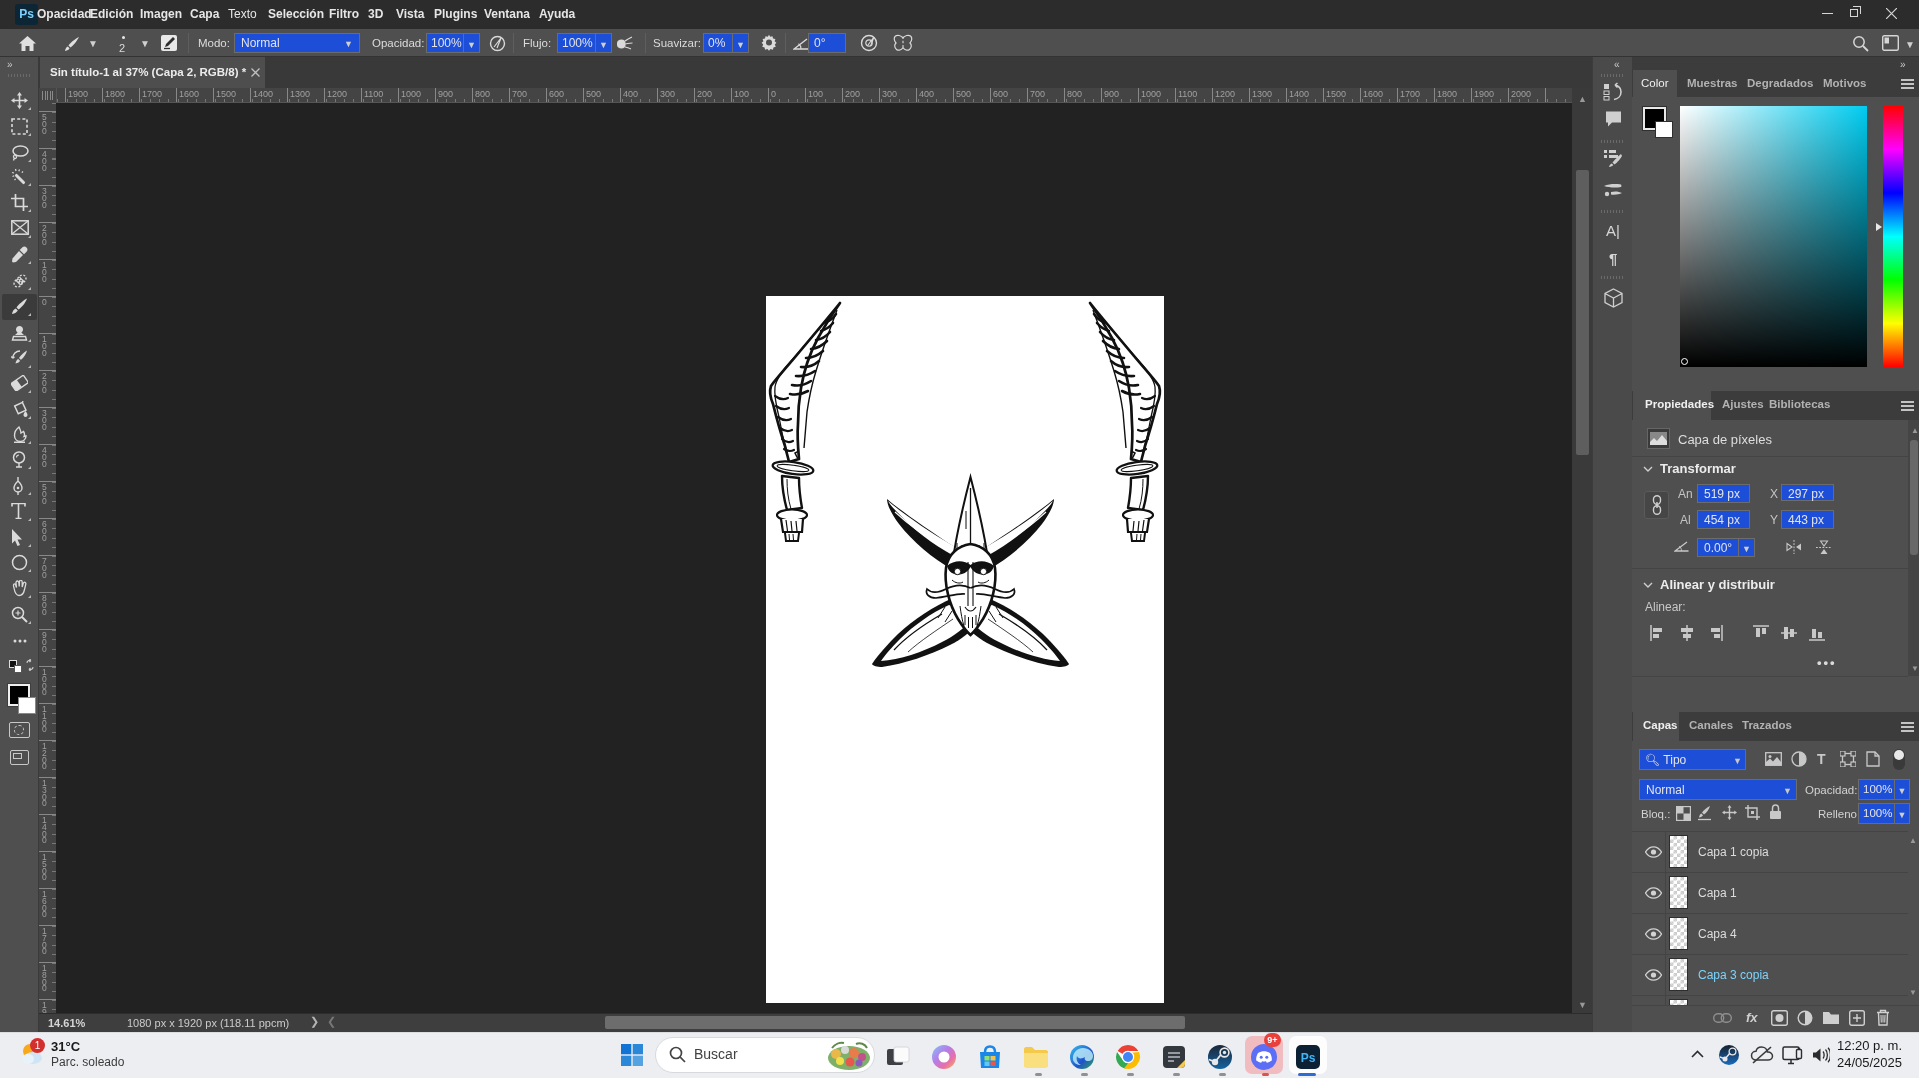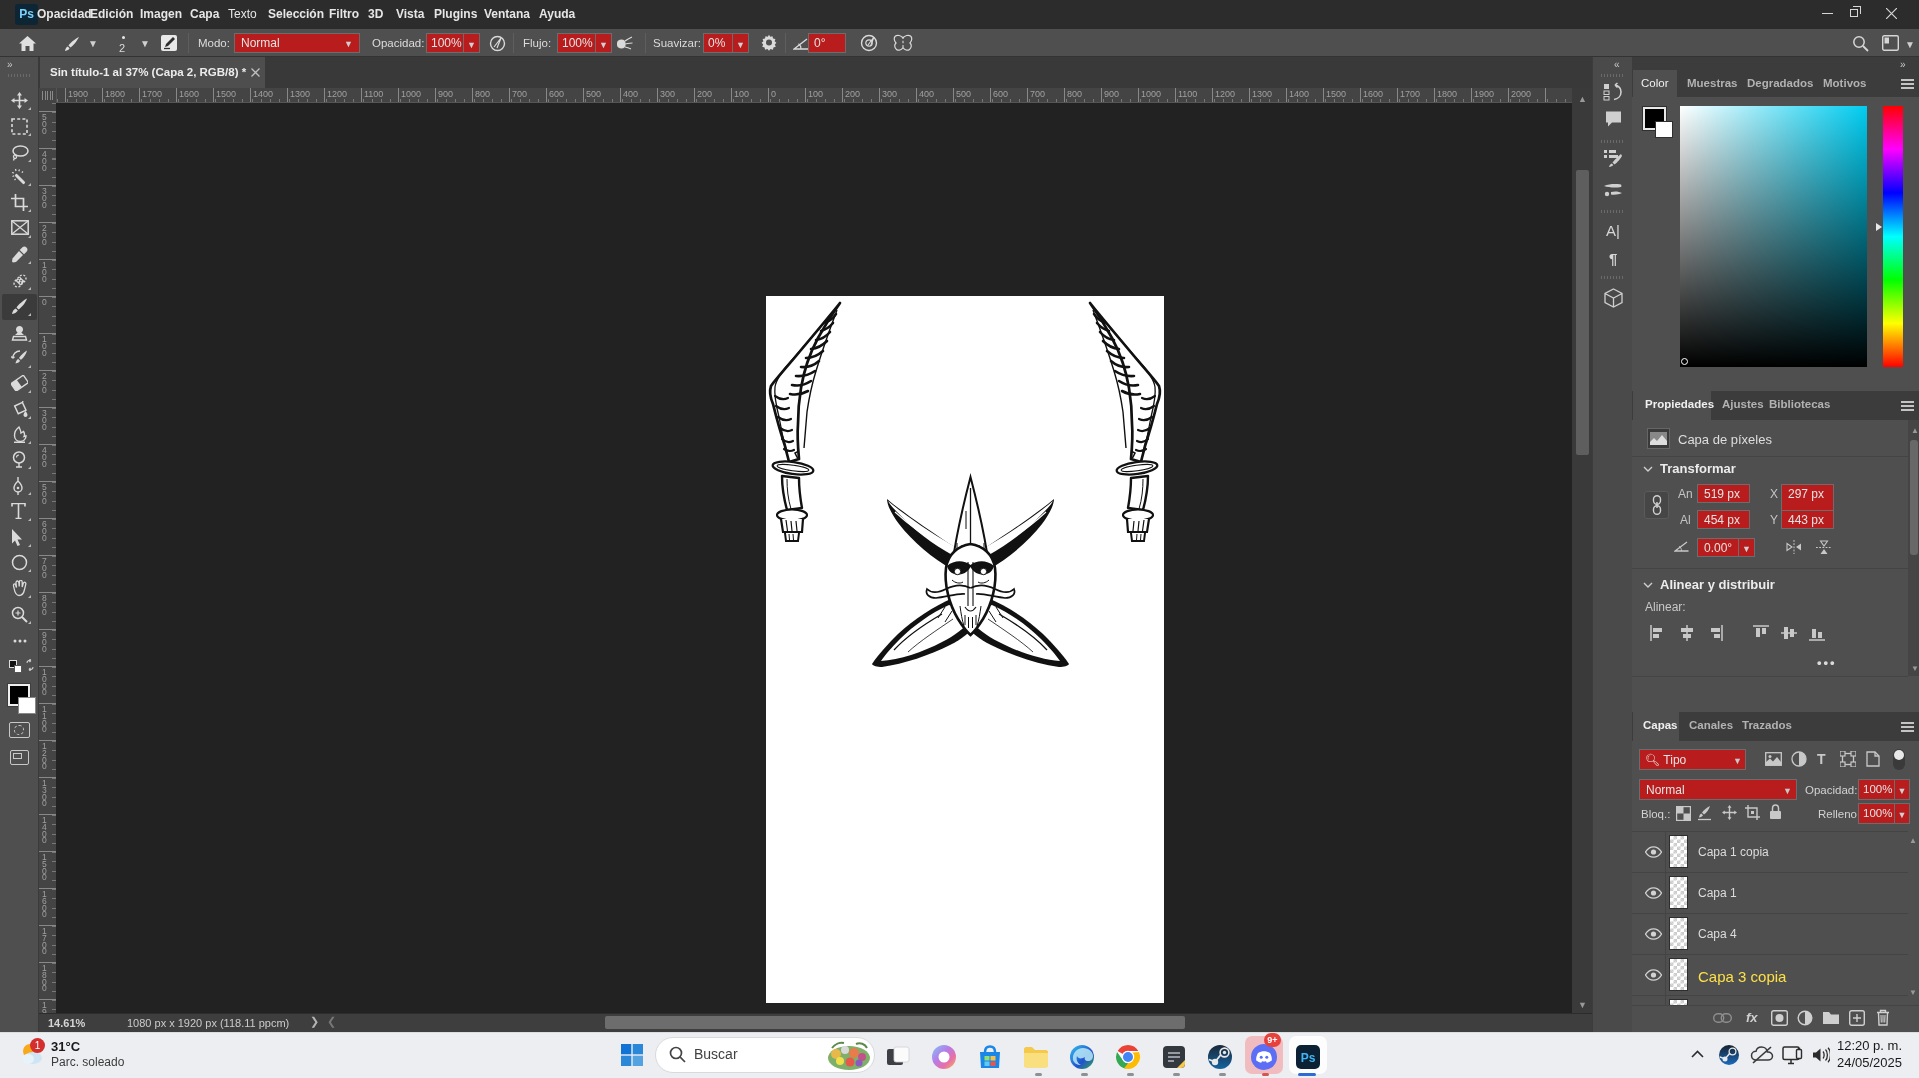--- a/index.html
+++ b/index.html
@@ -1,18 +1,18 @@
 <!DOCTYPE html>
 <html><head><meta charset="utf-8"><style>
 *{margin:0;padding:0;box-sizing:border-box}
 html,body{width:1919px;height:1078px;overflow:hidden;font-family:"Liberation Sans",sans-serif}
 .a{position:absolute}
 #app{position:absolute;left:0;top:0;width:1919px;height:1078px;background:#4f4f4f}
 .lbl{color:#dcdcdc;font-size:11.5px;white-space:nowrap}
-.fld{background:#b91c1c;border:1px solid #6c6c6c;color:#e4e4e4;font-size:12px;white-space:nowrap}
+.fld{background:#1d4ed8;border:1px solid #6c6c6c;color:#e4e4e4;font-size:12px;white-space:nowrap}
 .chv{color:#cfcfcf;font-size:9px;text-align:center}
 .vsep{width:1px;background:#424242;border-right:1px solid #5e5e5e}
 .ptab{font-size:11.5px;font-weight:bold;color:#b2b2b2;white-space:nowrap}
 .rlab{color:#a0a0a0;font-size:9px;white-space:nowrap}
 svg{display:block}
 </style></head><body>
 <div id="app">
 <div class="a" style="left:0;top:0;width:1919px;height:29px;background:#2c2c2c"></div>
 <div class="a" style="left:15px;top:4px;width:23px;height:21px;background:#0d2636;border-radius:3px;color:#7cd0fd;font-size:12px;font-weight:bold;text-align:center;line-height:21px">Ps</div>
 <div class="a" style="left:37px;top:7px;color:#e6e6e6;font-size:12px;font-weight:bold">Opacidad</div>
@@ -580,21 +580,21 @@
 <div class="a" style="left:1660px;top:461px;color:#ececec;font-size:13px;font-weight:bold">Transformar</div>
 <div class="a" style="left:1644px;top:491px;width:25px;height:28px;background:#464646;border:1px solid #5a5a5a;border-radius:3px"></div>
 <svg class="a" style="left:1652px;top:495px" width="10" height="20" viewBox="0 0 10 20">
       <rect x="1.5" y="0.8" width="7" height="8.4" rx="3.5" fill="none" stroke="#d0d0d0" stroke-width="1.4"></rect>
       <rect x="1.5" y="10.8" width="7" height="8.4" rx="3.5" fill="none" stroke="#d0d0d0" stroke-width="1.4"></rect>
       <path d="M5,7 L5,13" stroke="#d0d0d0" stroke-width="1.4"></path>
     </svg>
 <div class="a" style="left:1678px;top:487px;color:#c4c4c4;font-size:12px">An</div>
     <div class="a fld" style="left:1697px;top:484px;width:53px;height:19px;padding:2px 6px;font-size:12px">519 px</div>
 <div class="a" style="left:1770px;top:487px;color:#c4c4c4;font-size:12px">X</div>
-    <div class="a fld" style="left:1781px;top:484px;width:53px;height:27px;padding:2px 6px;font-size:12px">297 px</div>
+    <div class="a fld" style="left:1781px;top:484px;width:53px;height:17px;padding:2px 6px;font-size:12px">297 px</div>
 <div class="a" style="left:1680px;top:513px;color:#c4c4c4;font-size:12px">Al</div>
     <div class="a fld" style="left:1697px;top:510px;width:53px;height:19px;padding:2px 6px;font-size:12px">454 px</div>
 <div class="a" style="left:1770px;top:513px;color:#c4c4c4;font-size:12px">Y</div>
     <div class="a fld" style="left:1781px;top:510px;width:53px;height:19px;padding:2px 6px;font-size:12px">443 px</div>
 <svg class="a" style="left:1674px;top:541px" width="15" height="11" viewBox="0 0 15 11">
       <path d="M13,1 L1,10 L14.5,10" stroke="#c8c8c8" stroke-width="1.3" fill="none"></path>
       <path d="M7.5,10 C7.5,7.8 6.6,6.2 5.2,5.3" stroke="#c8c8c8" stroke-width="1" fill="none"></path>
     </svg>
 <div class="a fld" style="left:1697px;top:538px;width:42px;height:19px;padding:2px 6px;font-size:12px">0.00°</div>
 <div class="a fld chv" style="left:1738px;top:538px;width:17px;height:19px;padding-top:5px">▼</div>
@@ -755,21 +755,21 @@
 <div class="a" style="left:66px;top:97px;color:#dcdcdc;font-size:12px">Capa 4</div>
 <div class="a" style="left:0;top:124px;width:276px;height:1px;background:#444"></div>
 <div class="a" style="left:13px;top:139px;width:17px;height:12px">
         <svg width="17" height="12" viewBox="0 0 17 12">
           <path d="M0.5,6 C3,2 6,0.8 8.5,0.8 C11,0.8 14,2 16.5,6 C14,10 11,11.2 8.5,11.2 C6,11.2 3,10 0.5,6 Z" fill="none" stroke="#d2d2d2" stroke-width="1.3"></path>
           <circle cx="8.5" cy="6" r="2.6" fill="#d2d2d2"></circle>
         </svg>
       </div>
 <div class="a" style="left:33px;top:124px;width:1px;height:41px;background:#444"></div>
 <div class="a" style="left:37px;top:128px;width:19px;height:33px;background:#fff;background-image:linear-gradient(45deg,#cdcdcd 25%,transparent 25%,transparent 75%,#cdcdcd 75%),linear-gradient(45deg,#cdcdcd 25%,transparent 25%,transparent 75%,#cdcdcd 75%);background-size:7px 7px;background-position:0 0,3.5px 3.5px;border:1px solid #2e2e2e"></div>
-<div class="a" style="left:66px;top:138px;color:#fde047;font-size:15px">Capa 3 copia</div>
+<div class="a" style="left:66px;top:138px;color:#7dd3fc;font-size:12px">Capa 3 copia</div>
 <div class="a" style="left:0;top:165px;width:276px;height:1px;background:#444"></div>
 
 <div class="a" style="left:33px;top:165px;width:1px;height:41px;background:#444"></div>
 <div class="a" style="left:37px;top:169px;width:19px;height:33px;background:#fff;background-image:linear-gradient(45deg,#cdcdcd 25%,transparent 25%,transparent 75%,#cdcdcd 75%),linear-gradient(45deg,#cdcdcd 25%,transparent 25%,transparent 75%,#cdcdcd 75%);background-size:7px 7px;background-position:0 0,3.5px 3.5px;border:1px solid #2e2e2e"></div>
 </div>
 <div class="a" style="left:1909px;top:836px;color:#999;font-size:8px">▲</div>
 <div class="a" style="left:1909px;top:988px;color:#999;font-size:8px">▼</div>
 <div class="a" style="left:1632px;top:1005px;width:287px;height:27px;background:#4f4f4f;border-top:1px solid #444"></div>
 <svg class="a" style="left:1713px;top:1013px" width="19" height="10" viewBox="0 0 19 10">
       <rect x="0.7" y="0.7" width="10" height="8.6" rx="4.3" fill="none" stroke="#8e8e8e" stroke-width="1.4"></rect>

